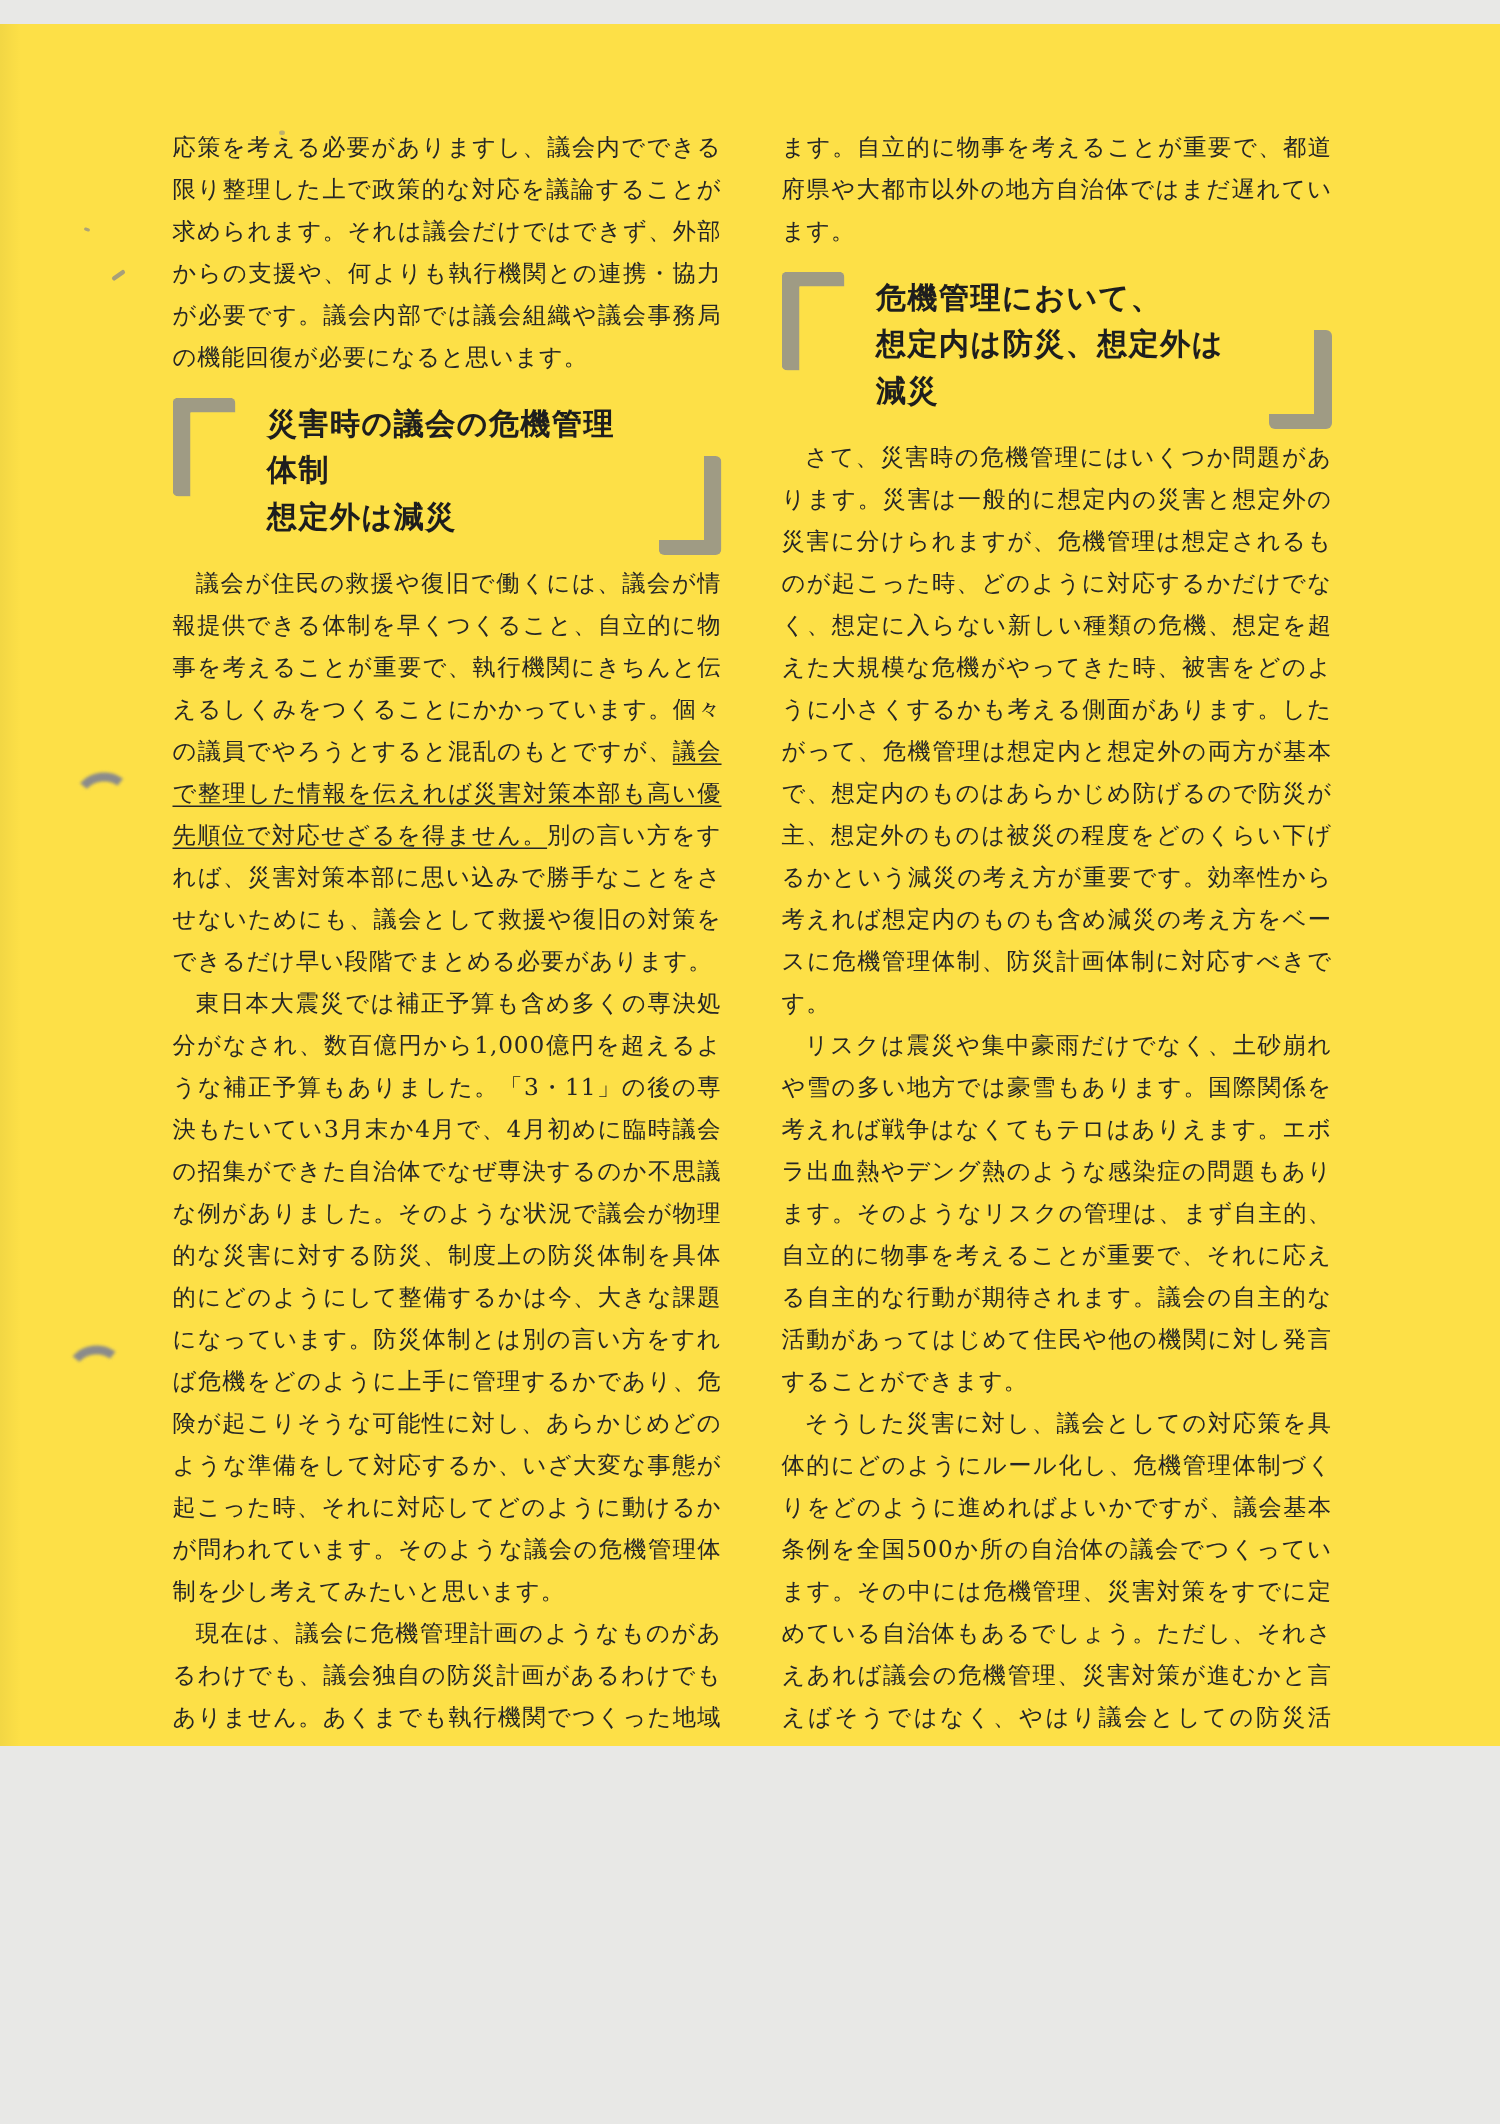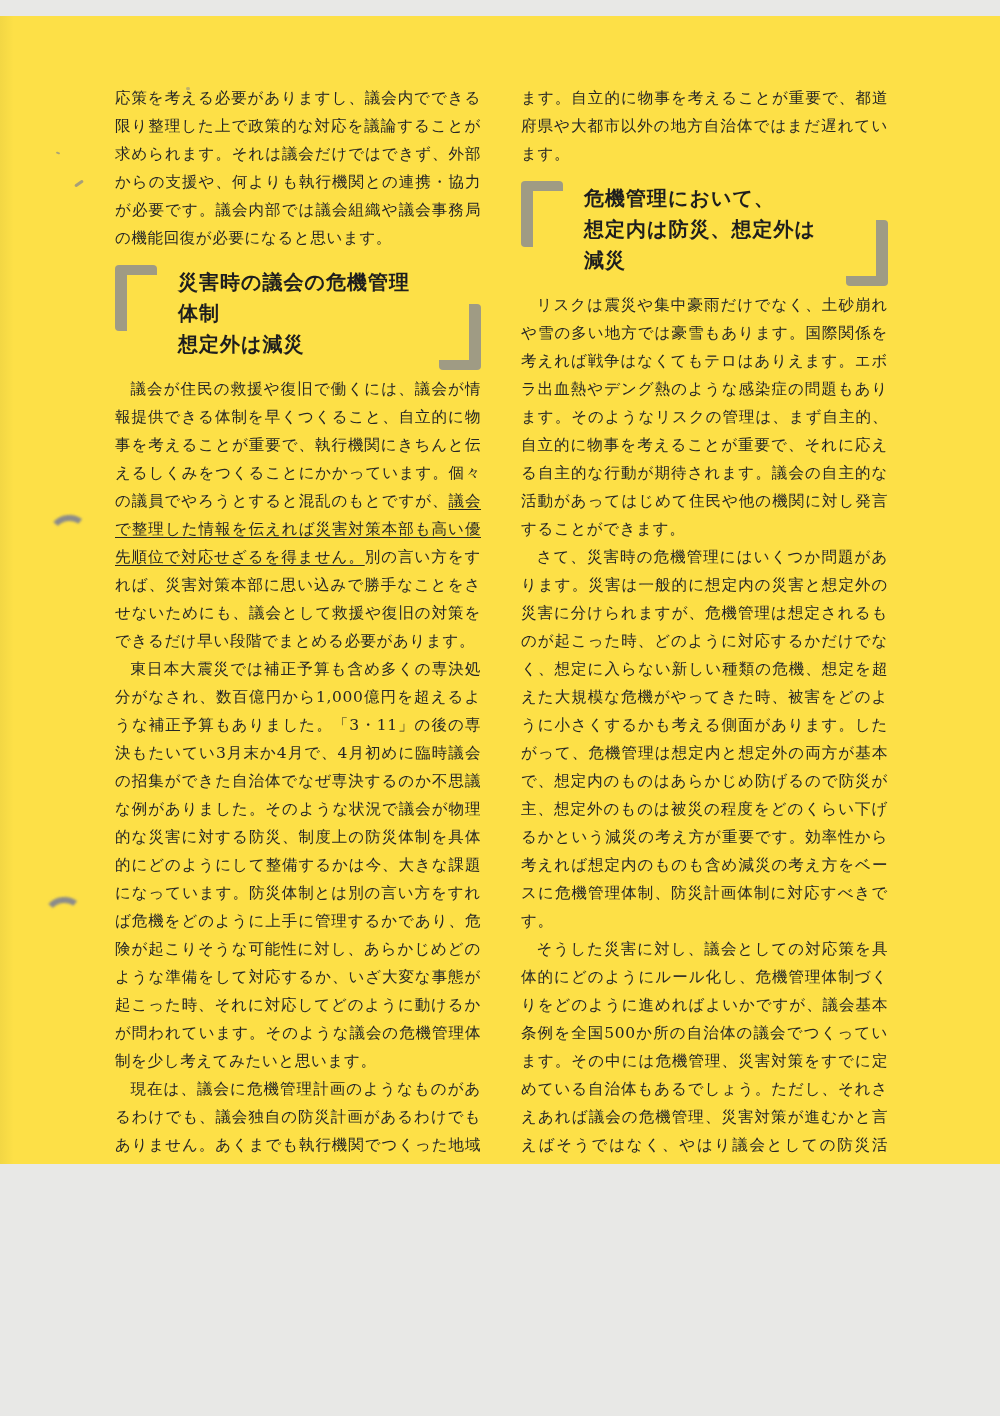--- a/index.html
+++ b/index.html
@@ -152,22 +152,22 @@
 
     <div class="heading">
       <span class="bracket-l"></span>
       <div class="heading-text">
         <span>危機管理において、</span><br>
         <span>想定内は防災、想定外は減災</span>
       </div>
       <span class="bracket-r"></span>
     </div>
 
+    <p class="indent">さて、災害時の危機管理にはいくつか問題があります。災害は一般的に想定内の災害と想定外の災害に分けられますが、危機管理は想定されるものが起こった時、どのように対応するかだけでなく、想定に入らない新しい種類の危機、想定を超えた大規模な危機がやってきた時、被害をどのように小さくするかも考える側面があります。したがって、危機管理は想定内と想定外の両方が基本で、想定内のものはあらかじめ防げるので防災が主、想定外のものは被災の程度をどのくらい下げるかという減災の考え方が重要です。効率性から考えれば想定内のものも含め減災の考え方をベースに危機管理体制、防災計画体制に対応すべきです。</p>
     <p class="indent">リスクは震災や集中豪雨だけでなく、土砂崩れや雪の多い地方では豪雪もあります。国際関係を考えれば戦争はなくてもテロはありえます。エボラ出血熱やデング熱のような感染症の問題もあります。そのようなリスクの管理は、まず自主的、自立的に物事を考えることが重要で、それに応える自主的な行動が期待されます。議会の自主的な活動があってはじめて住民や他の機関に対し発言することができます。</p>
-    <p class="indent">さて、災害時の危機管理にはいくつか問題があります。災害は一般的に想定内の災害と想定外の災害に分けられますが、危機管理は想定されるものが起こった時、どのように対応するかだけでなく、想定に入らない新しい種類の危機、想定を超えた大規模な危機がやってきた時、被害をどのように小さくするかも考える側面があります。したがって、危機管理は想定内と想定外の両方が基本で、想定内のものはあらかじめ防げるので防災が主、想定外のものは被災の程度をどのくらい下げるかという減災の考え方が重要です。効率性から考えれば想定内のものも含め減災の考え方をベースに危機管理体制、防災計画体制に対応すべきです。</p>
     <p class="indent">そうした災害に対し、議会としての対応策を具体的にどのようにルール化し、危機管理体制づくりをどのように進めればよいかですが、議会基本条例を全国500か所の自治体の議会でつくっています。その中には危機管理、災害対策をすでに定めている自治体もあるでしょう。ただし、それさえあれば議会の危機管理、災害対策が進むかと言えばそうではなく、やはり議会としての防災活動、防災体制の整備がなければ実際</p>
   </div>
 
   <div class="pagenum-center">-9-</div>
   <div class="journal">
     <span class="journal-name">アカデミア</span>
     <span class="journal-vol">vol.113</span>
   </div>
   <div class="footer-divider"></div>
   <div class="issue-page">17</div>

